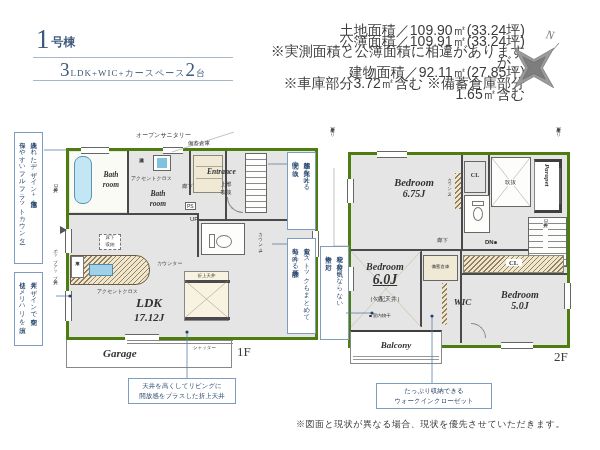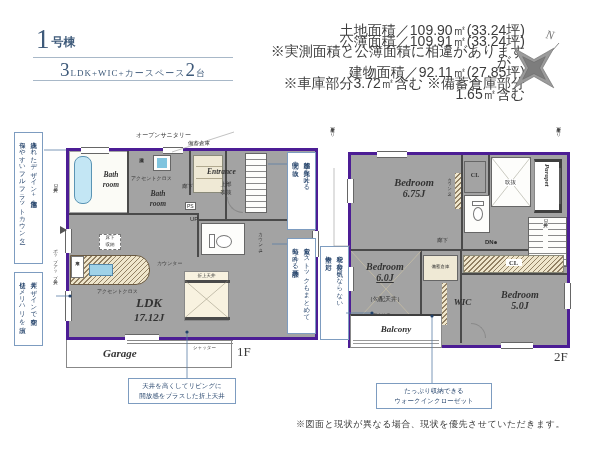--- a/index.html
+++ b/index.html
@@ -11,21 +11,21 @@
   .unit-num{font-size:27px;line-height:1;}
   .unit-suf{font-size:12px;padding-bottom:2px;padding-left:2px;font-weight:bold;}
   .rule{height:1px;background:#a8b8c8;}
   .layout-line{color:#3e5a7a;font-family:"Liberation Serif",serif;text-align:center;letter-spacing:1px;}
   .layout-line .big{font-size:19px;}
   .layout-line .small{font-size:9px;}
   .details{font-size:14px;line-height:10.6px;color:#3d3d3d;text-align:right;}
   .details span{display:block;}
   .details .indent{padding-left:9px;}
   
-  .bldg{background:#a3a3a3;border:3px solid #4c1d95;}
+  .bldg{background:#e5e5e5;border:3px solid #4d7c0f;}
   .wall{background:#4a4a4a;position:absolute;}
   .win-h{position:absolute;height:5px;background:#fff;border-top:1px solid #666;border-bottom:1px solid #666;}
   .win-v{position:absolute;width:5px;background:#fff;border-left:1px solid #666;border-right:1px solid #666;}
   .jp{font-size:5.5px;color:#2f2f2f;white-space:nowrap;}
   .jp4{font-size:4.5px;color:#2f2f2f;white-space:nowrap;}
   .vtext{writing-mode:vertical-rl;}
   .serif-room{font-family:"Liberation Serif",serif;font-style:italic;font-weight:bold;color:#333;}
   .floor-big{font-family:"Liberation Serif",serif;font-size:13px;color:#3a3a3a;}
   .hatch{background:#efe6cc;background-image:repeating-linear-gradient(135deg,rgba(96,74,44,.65) 0 1px,rgba(0,0,0,0) 1px 3.5px);}
   .stairs{background:#fdfdfb;border:1px solid #666;background-image:repeating-linear-gradient(to bottom,rgba(0,0,0,0) 0 5px,#8a8a8a 5px 6px);}
@@ -219,21 +219,21 @@
     <div class="abs jp" style="left:134px;top:84px;font-size:6px;font-weight:bold;"><span>DN</span><span class="dot"></span></div>
     <div class="abs jp4 vtext" style="left:192px;top:64px;height:34px;background:#fdfdfb;">天井DN</div>
 
     <div class="abs" style="left:0;top:96px;width:70px;height:76px;">
       <svg class="xsvg" viewBox="0 0 100 100" preserveAspectRatio="none">
         <line x1="0" y1="0" x2="100" y2="100" stroke="#c9c0a4" stroke-width="1"></line>
         <line x1="100" y1="0" x2="0" y2="100" stroke="#c9c0a4" stroke-width="1"></line>
       </svg>
       <div class="abs serif-room" style="left:0;top:10px;width:68px;text-align:center;">
         <div style="font-size:10px;">Bedroom</div>
-        <div style="font-size:10px;text-decoration:underline;">6.0J</div>
+        <div style="font-size:14px;text-decoration:underline;">6.0J</div>
       </div>
       <div class="abs jp" style="left:8px;top:44px;width:52px;text-align:center;font-size:6px;font-family:'Liberation Sans',sans-serif;">（勾配天井）</div>
       <div class="abs jp4" style="left:18px;top:62px;"><span class="dot" style="width:2.5px;height:2.5px;"></span> <span>室内物干</span></div>
     </div>
 
     <div class="abs" style="left:72px;top:100px;width:35px;height:26px;border:1px solid #666;background:#efe9d5;">
       <div class="jp4" style="text-align:center;padding-top:8px;">備蓄倉庫</div>
     </div>
     <div class="abs" style="left:72px;top:128px;width:41px;height:42px;margin-left:19px;">
       <div class="abs hatch" style="left:0;top:0;width:5px;height:42px;"></div>
@@ -249,21 +249,21 @@
     </div>
     <div class="abs arc" style="left:120px;top:168px;width:15px;height:15px;transform:rotate(180deg);"></div>
 
     <div class="win-h" style="left:26px;top:-4px;width:30px;"></div>
     <div class="win-v" style="left:-4px;top:24px;height:24px;"></div>
     <div class="win-v" style="left:-4px;top:112px;height:24px;"></div>
     <div class="win-v" style="right:-4px;top:128px;height:26px;"></div>
     <div class="win-h" style="left:150px;bottom:-4px;width:32px;"></div>
   </div>
 
-  <div class="abs" style="left:350px;top:314px;width:92px;height:34px;background:#fff;border:1px solid #888;border-top:2px solid #3f3f3f;">
+  <div class="abs" style="left:350px;top:330px;width:92px;height:34px;background:#fff;border:1px solid #888;border-top:2px solid #3f3f3f;">
     <div class="abs" style="left:2px;bottom:3px;right:2px;height:4px;border-top:1px solid #999;border-bottom:1px solid #999;"></div>
     <div class="serif-room" style="font-size:9px;text-align:center;padding-top:8px;">Balcony</div>
   </div>
   <div class="abs floor-big" style="left:554px;top:349px;">2F</div>
 
   <div class="abs co-v" style="left:14px;top:132px;height:132px;">
     <div>洗練されたデザイン＋清潔感を</div>
     <div>保ちやすいフルフラットカウンター</div>
   </div>
   <div class="abs co-v" style="left:14px;top:272px;height:74px;">

